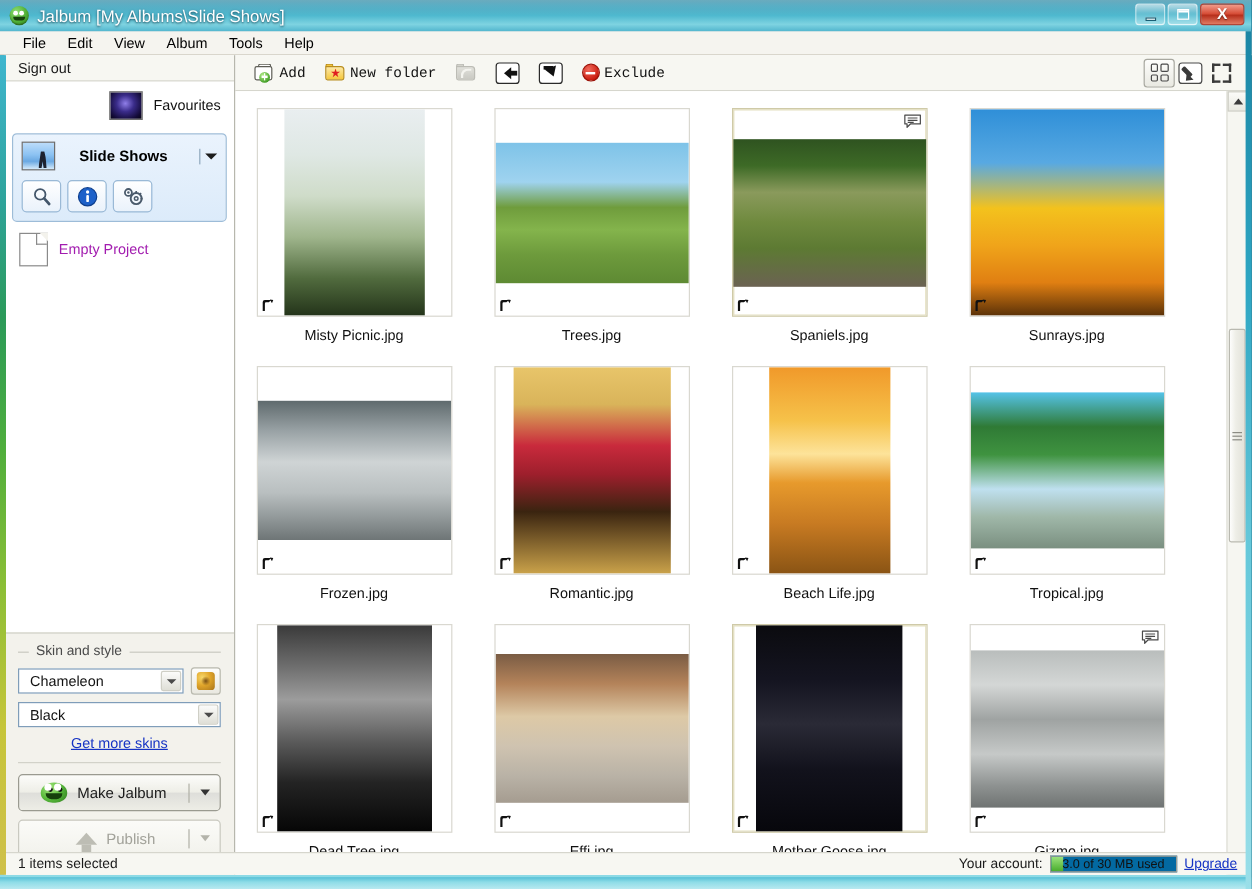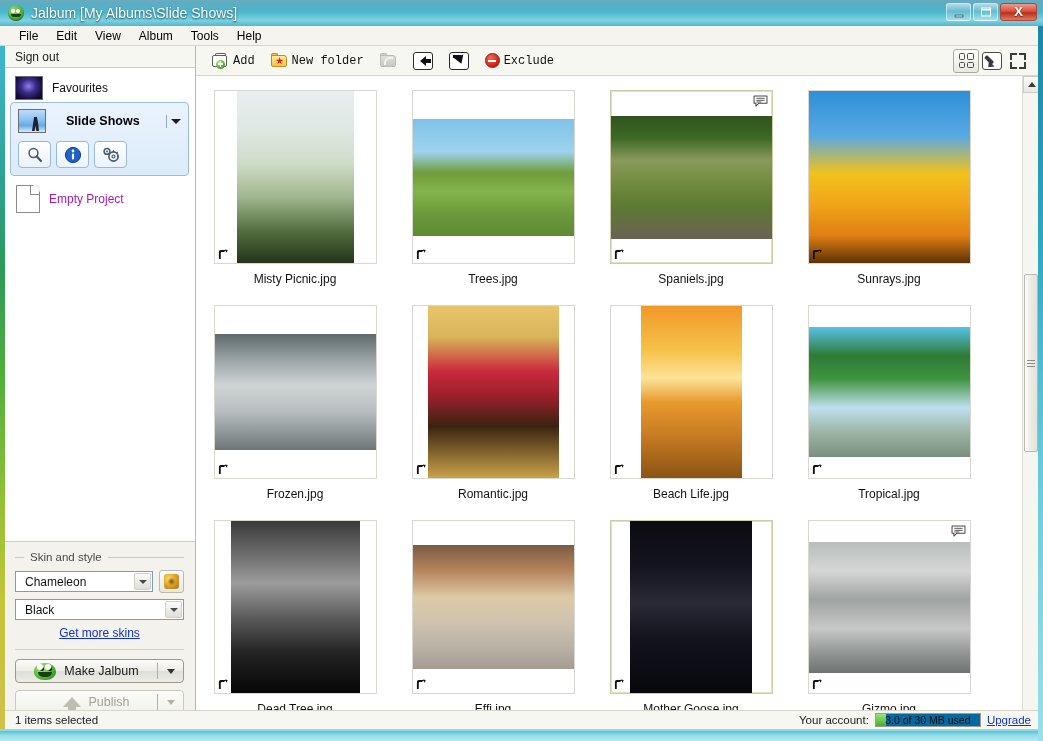--- a/index.html
+++ b/index.html
@@ -112,21 +112,21 @@
   #signout-row{
     height:22px; background:#f7f7f2; border-bottom:1px solid #cfcfc6;
     display:flex; align-items:center; padding-left:11px;
     font-size:12px; color:#1a1a1a;
   }
 
   #album-tree{ flex:none; padding:6px 6px 0 6px; background:#fff; }
 
   .fav-row{
     display:flex; align-items:center; gap:9px;
-    padding:2px 5px; margin-bottom:0; cursor:pointer;
+    padding:2px 5px; margin-bottom:9px; cursor:pointer;justify-content:flex-end;
   }
   .thumb-mini{
     width:28px; height:24px; flex:none; border:1px solid #6d6d6d;
     background:#101020;
   }
   .thumb-fav{
     background:
       radial-gradient(ellipse at 48% 42%, #8f7ee8 0%, #3a2c8a 38%, #120a36 78%, #05030f 100%);
   }
   .thumb-slide{
@@ -232,21 +232,21 @@
   }
   #get-skins{
     text-align:center; margin:4px 0 9px 0;
   }
   #get-skins a{
     color:#1533c4; font-size:12px; text-decoration:underline; cursor:pointer;
   }
   .sep-line{ height:1px; background:#d2d2c9; margin:0 0 9px 0; }
 
   .big-btn{
-    display:flex; align-items:center; height:24px; margin-bottom:7px;
+    display:flex; align-items:center; height:31px; margin-bottom:7px;
     border:1px solid #9a9a90; border-radius:4px;
     background:linear-gradient(180deg,#fcfcfa 0%, #eeeee7 48%, #dededa 52%, #ededE6 100%);
     cursor:pointer; position:relative;
   }
   .big-btn.disabled{
     border-color:#c9c9c0; color:#a8a8a0;
     background:linear-gradient(180deg,#fbfbf8 0%, #f2f2ec 100%);
     cursor:default;
     padding-left:19px;
   }

